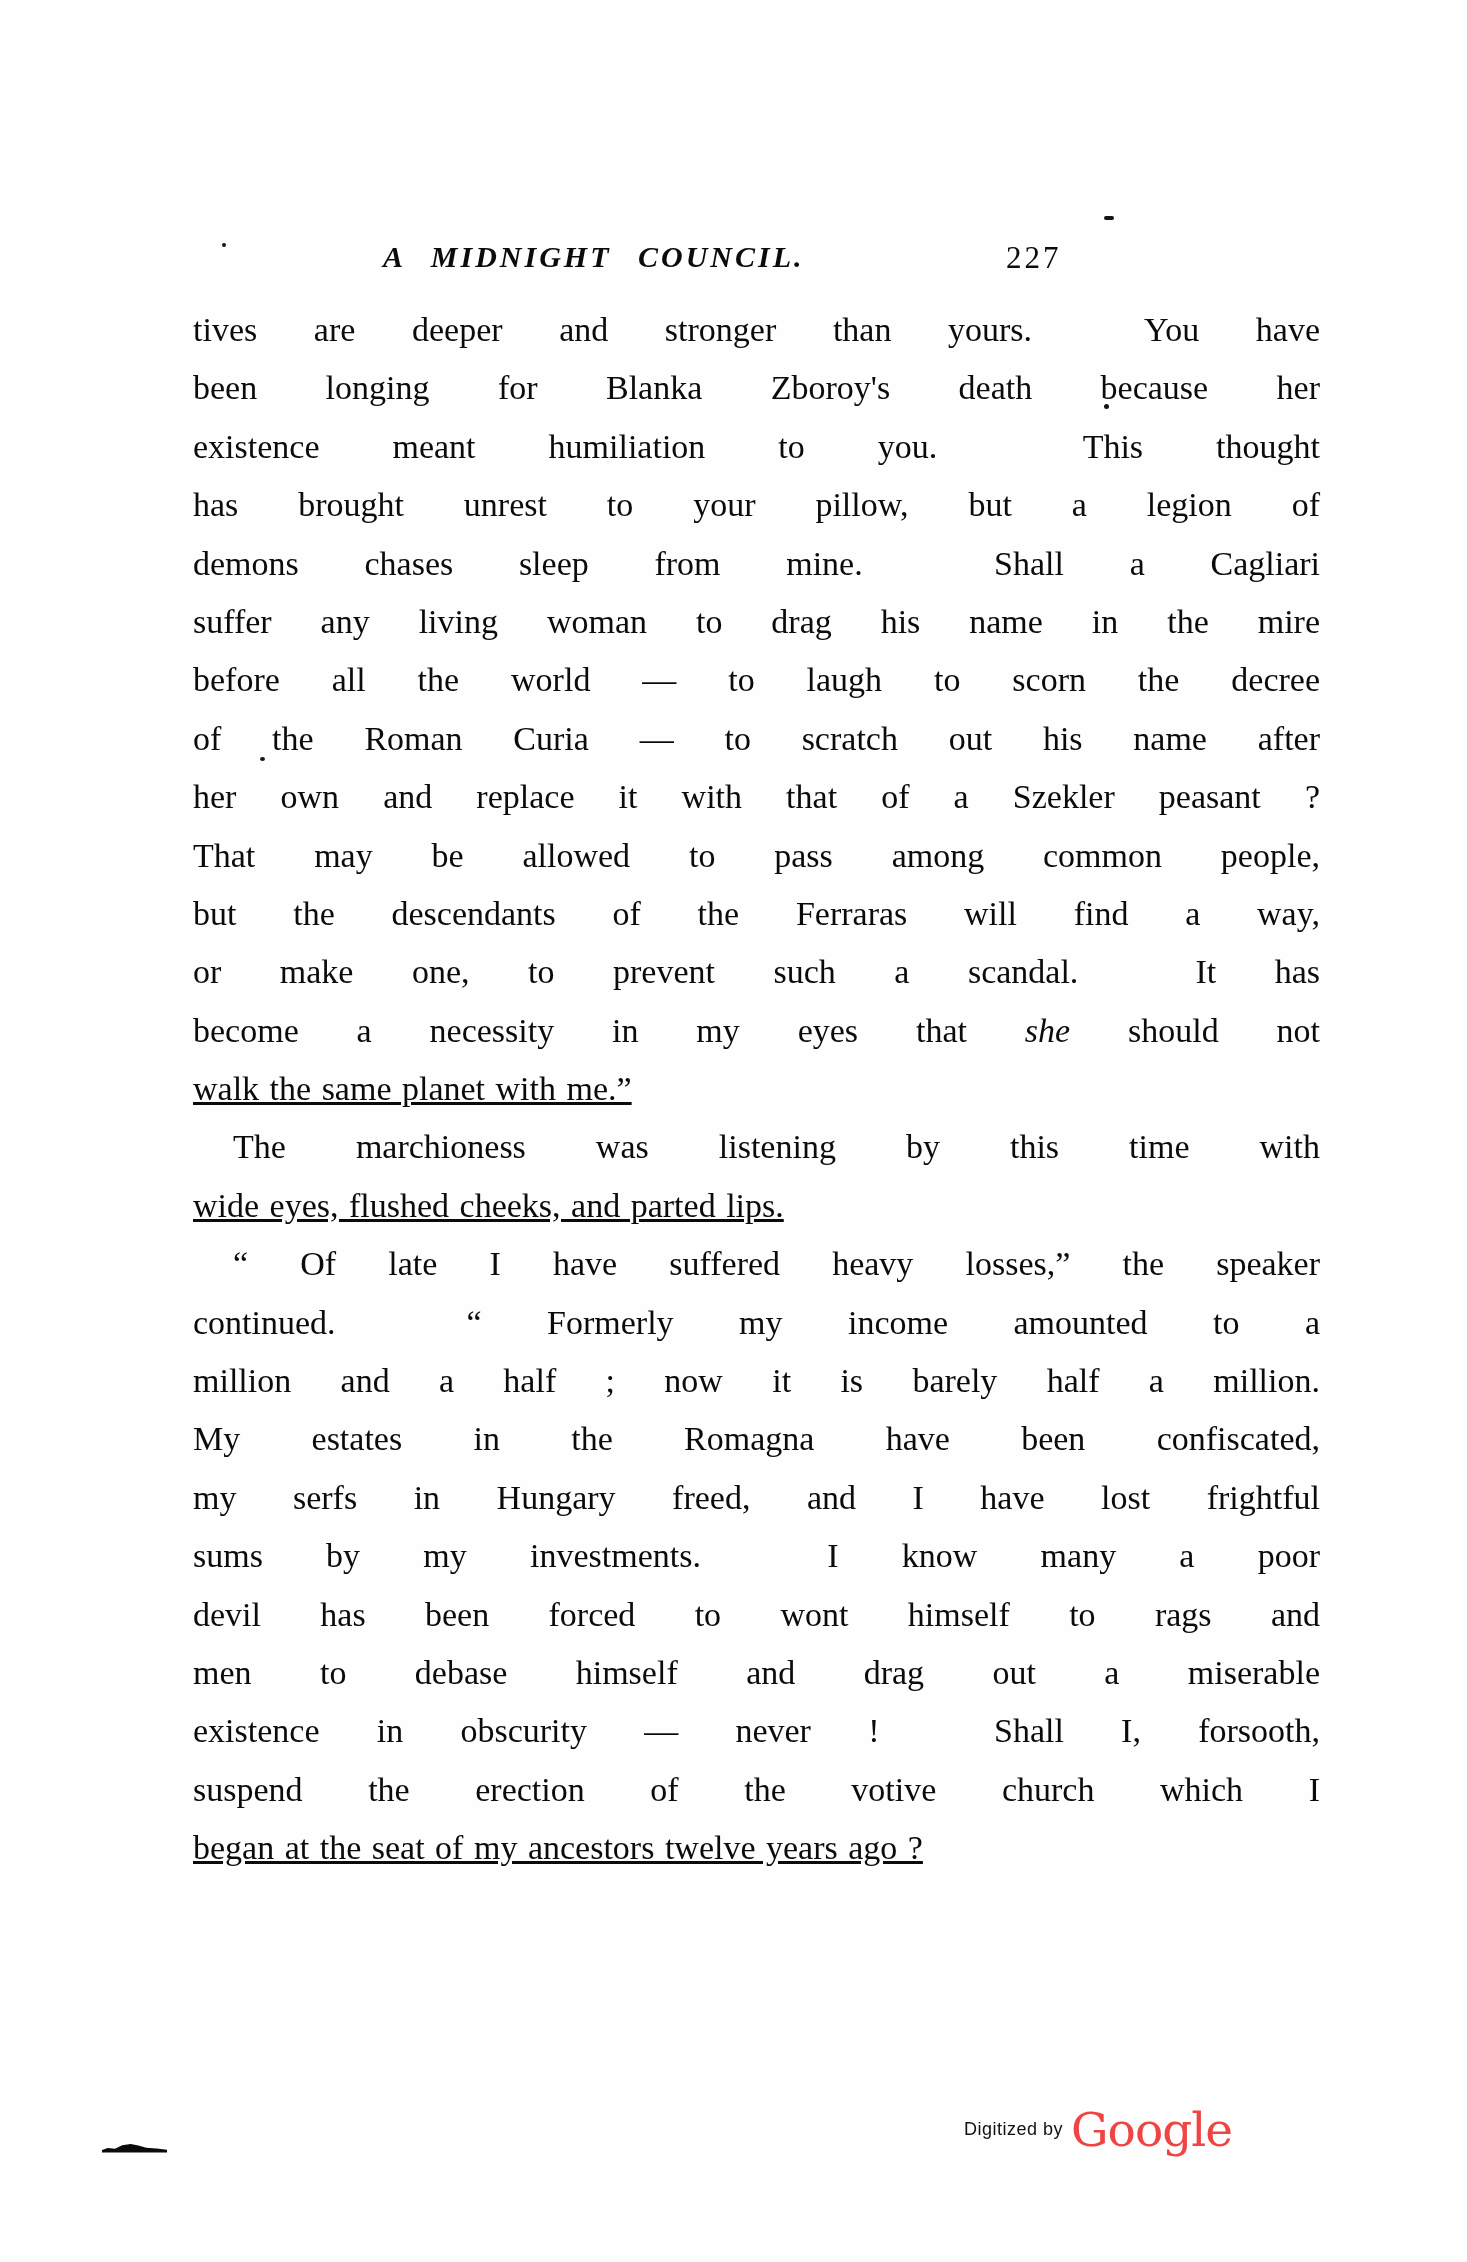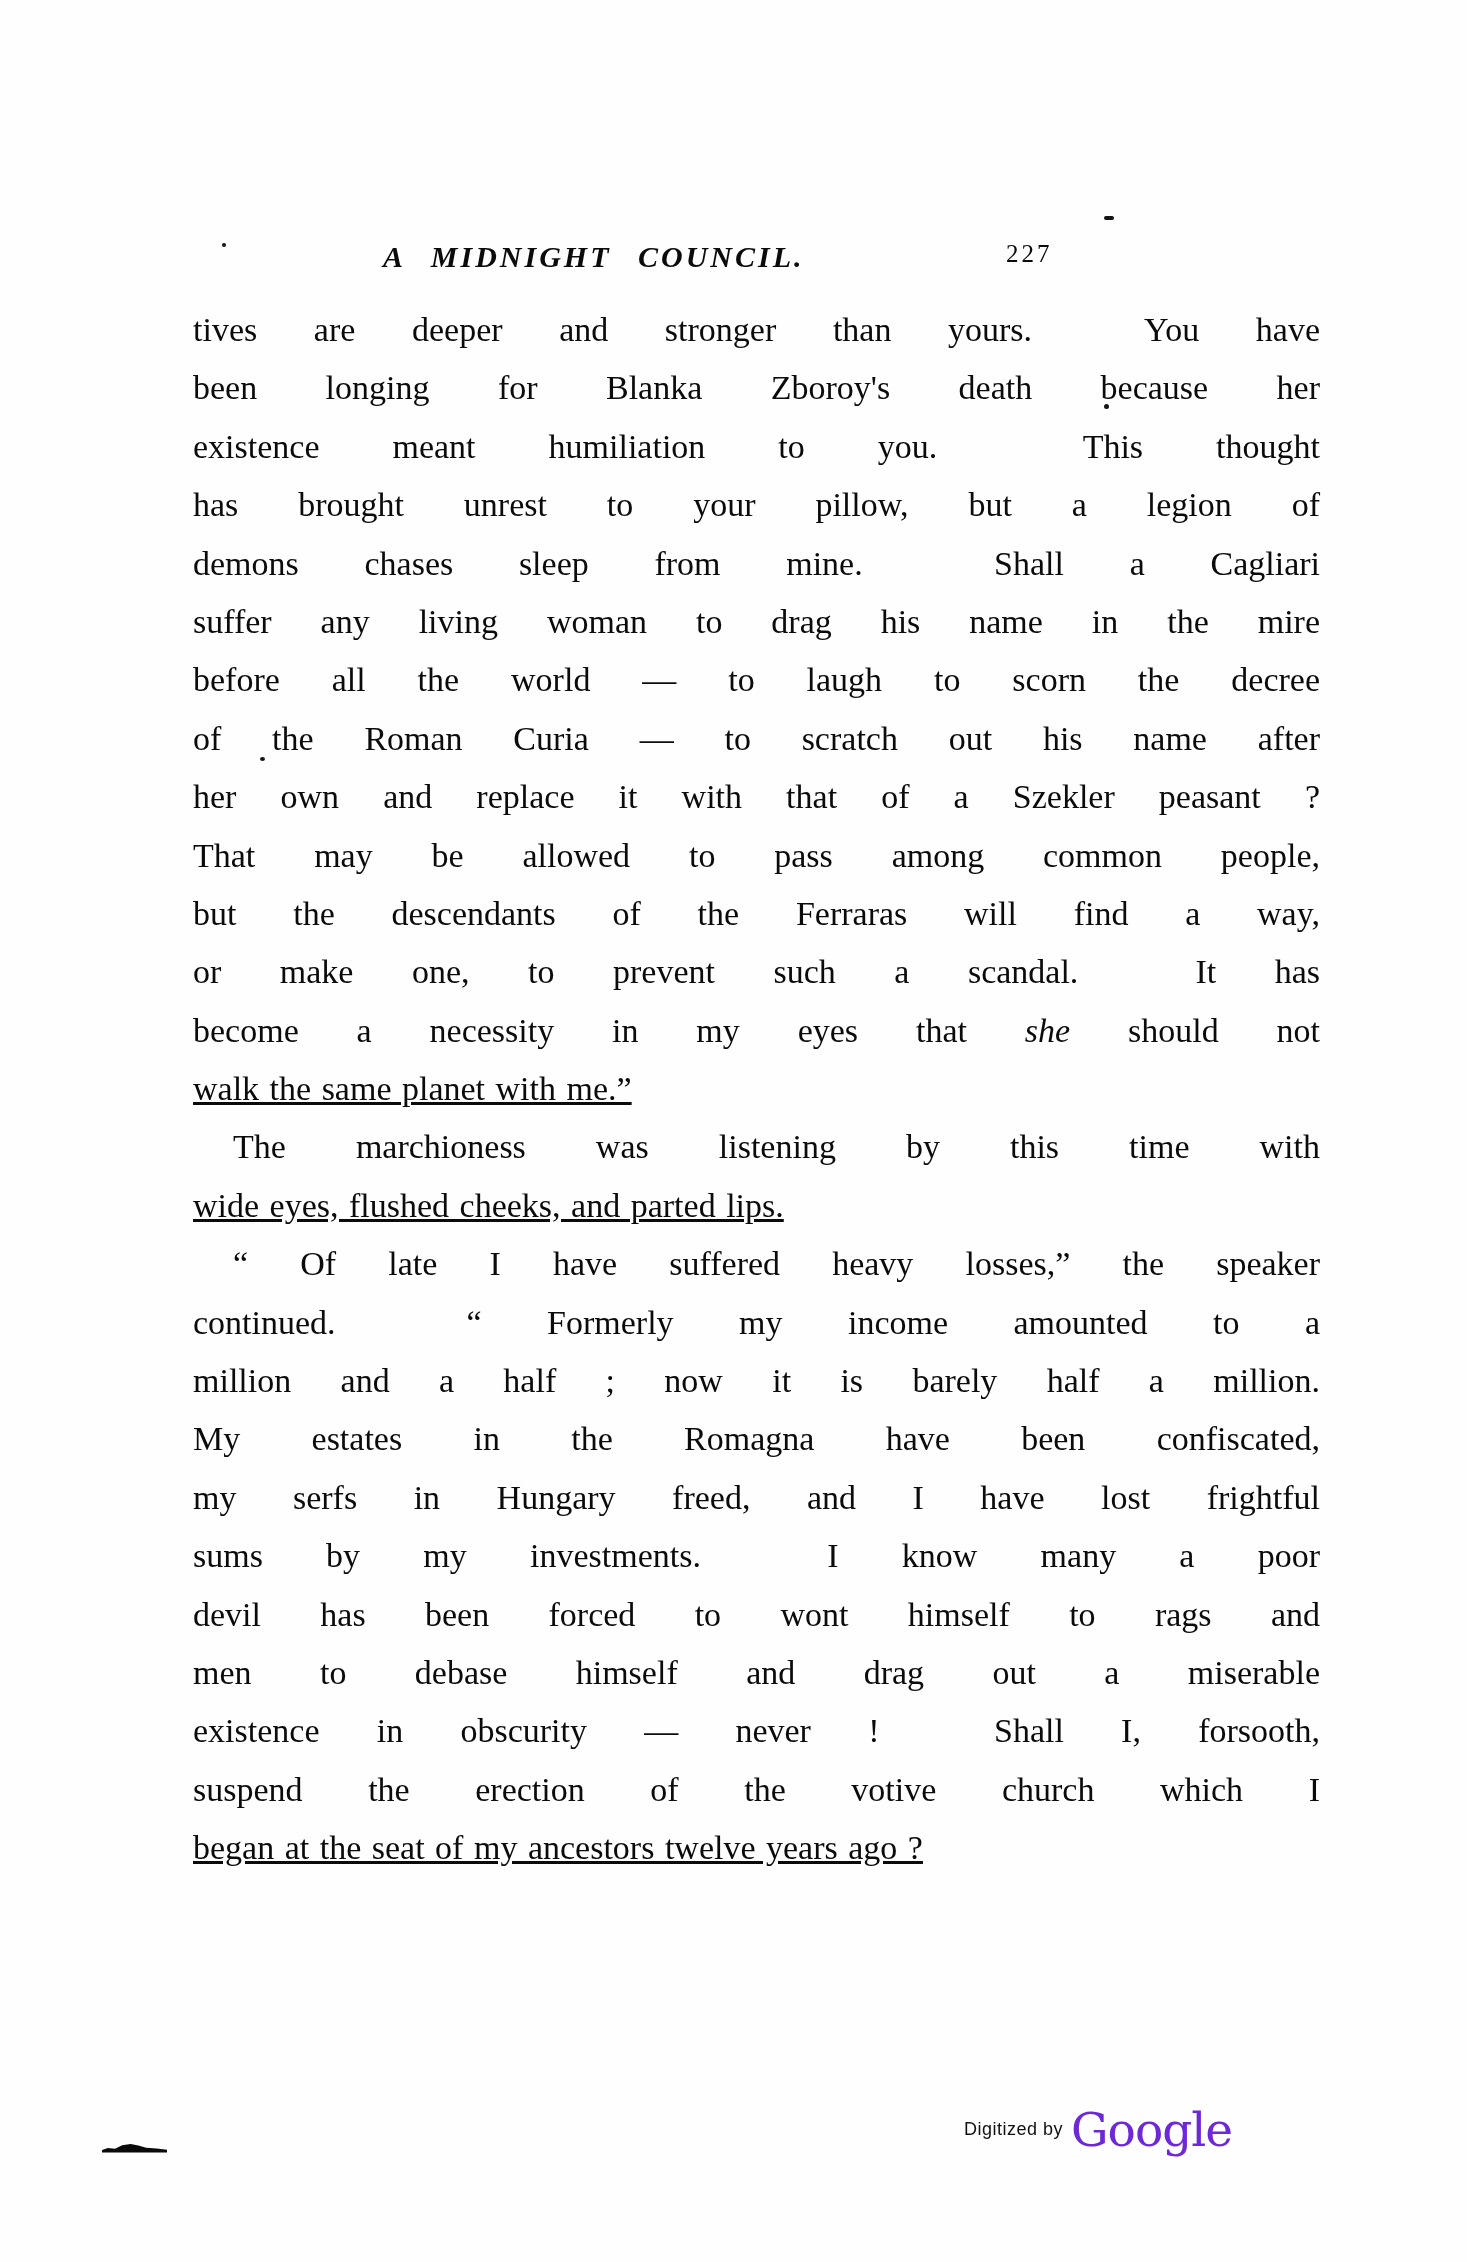--- a/index.html
+++ b/index.html
@@ -32,21 +32,21 @@
     font-weight: bold;
     font-size: 30px;
     letter-spacing: 3px;
     word-spacing: 16px;
     white-space: nowrap;
   }
   .head-page-number {
     position: absolute;
     left: 1006px;
     top: 0;
-    font-size: 25px;
+    font-size: 31px;
     letter-spacing: 3px;
     white-space: nowrap;
   }
   
   .textblock {
     position: absolute;
     left: 176px;
     top: 301px;
     width: 1127px;
     margin-left: 17px;
@@ -80,21 +80,21 @@
   }
   .digitized-by {
     font-family: "Liberation Sans", sans-serif;
     font-size: 18px;
     color: #111;
     letter-spacing: 0.5px;
   }
   .google-logo {
     font-family: "DejaVu Serif", serif;
     font-size: 47px;
-    color: #6d28d9;
+    color: #ef4444;
     margin-left: 8px;
     letter-spacing: -1px;
     line-height: 1;
   }
   
   .speck {
     position: absolute;
     background: #141414;
     border-radius: 50%;
   }

